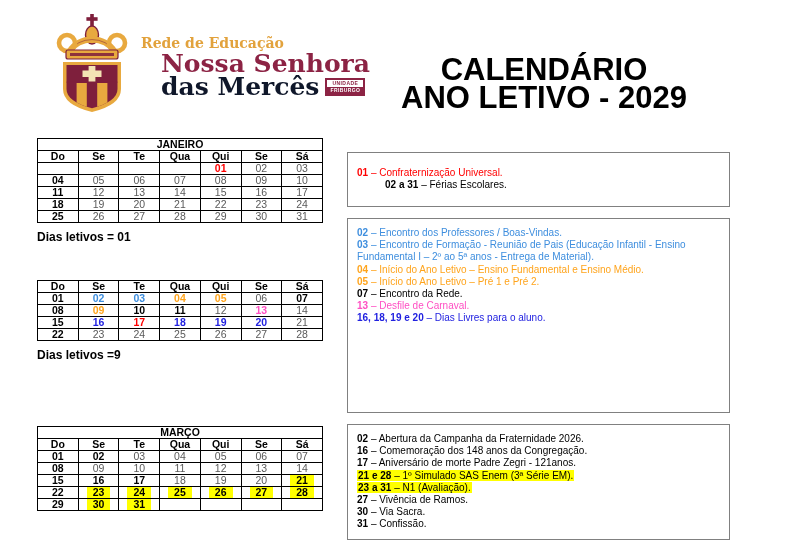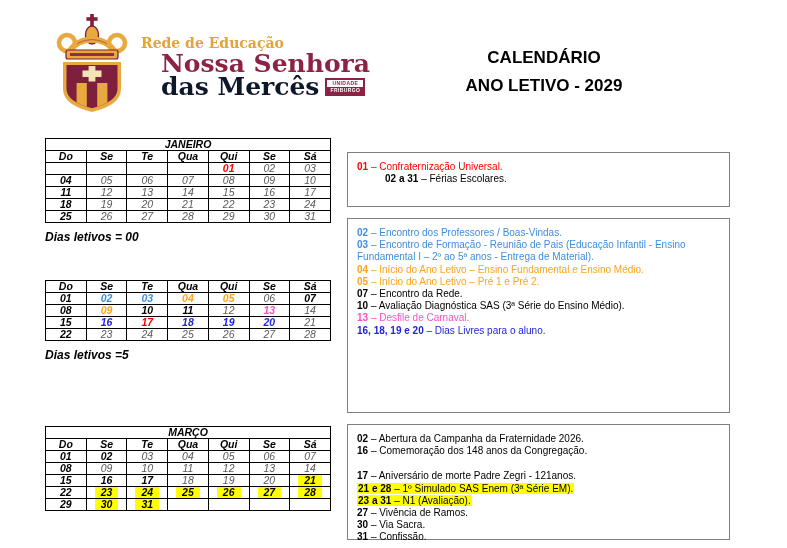--- a/index.html
+++ b/index.html
@@ -13,25 +13,25 @@
   .crest{flex:0 0 auto;}
   .brand{margin-left:10px;margin-top:22px;}
   .brand-l1{font-family:"DejaVu Serif",serif;font-weight:bold;font-size:14px;line-height:17px;}
   .brand-l2{font-family:"DejaVu Serif",serif;font-weight:bold;font-size:25px;line-height:23px;margin-left:20px;}
   .brand-row{display:flex;align-items:center;gap:6px;}
   .badge{display:inline-flex;flex-direction:column;border:2px solid #8C2344;text-align:center;
          font-size:5px;font-weight:bold;line-height:7px;letter-spacing:.4px;}
   .badge .bt{background:#fff;padding:0 3px;}
   .badge .bb{background:#8C2344;color:#fff;padding:0 3px;}
 
-  .title{position:absolute;left:388px;top:44px;width:312px;text-align:center;
-         font-weight:bold;font-size:17px;line-height:28px;}
+  .title{position:absolute;left:388px;top:56px;width:312px;text-align:center;
+         font-weight:bold;font-size:31px;line-height:28px;}
 
   
-  .month-block{position:absolute;left:45px;width:294px;font-style:italic;}
+  .month-block{position:absolute;left:37px;width:294px;}
   .m0{top:138px}.m1{top:280px}.m2{top:426px}
   table.cal{border-collapse:collapse;width:286px;table-layout:fixed;}
   table.cal th,table.cal td{border:1px solid #000;text-align:center;padding:0;height:11px;
                             font-size:10.5px;line-height:11px;}
   th.mtitle{font-weight:bold;font-size:11px;}
   th.dh{font-weight:bold;font-size:11px;}
   td .b{font-weight:bold;}
   .hl{background:#FFFF00;}
   td .hl{display:inline-block;padding:0 6px;}
   .dias{font-weight:bold;font-size:12px;margin-top:7px;}
@@ -154,21 +154,21 @@
             <td><span class="b" style="color: rgb(0, 0, 0);">25</span></td>
             <td><span style="color: rgb(89, 89, 89);">26</span></td>
             <td><span style="color: rgb(89, 89, 89);">27</span></td>
             <td><span style="color: rgb(89, 89, 89);">28</span></td>
             <td><span style="color: rgb(89, 89, 89);">29</span></td>
             <td><span style="color: rgb(89, 89, 89);">30</span></td>
             <td><span style="color: rgb(89, 89, 89);">31</span></td>
           </tr>
         </tbody>
       </table>
-      <div class="dias">Dias letivos = 00</div>
+      <div class="dias">Dias letivos = 01</div>
     </div>
     <div class="month-block m1">
       <table class="cal">
         <tbody>
           <tr>
             <th class="dh">Do</th>
             <th class="dh">Se</th>
             <th class="dh">Te</th>
             <th class="dh">Qua</th>
             <th class="dh">Qui</th>
@@ -206,21 +206,21 @@
             <td><span class="b" style="color: rgb(0, 0, 0);">22</span></td>
             <td><span style="color: rgb(89, 89, 89);">23</span></td>
             <td><span style="color: rgb(89, 89, 89);">24</span></td>
             <td><span style="color: rgb(89, 89, 89);">25</span></td>
             <td><span style="color: rgb(89, 89, 89);">26</span></td>
             <td><span style="color: rgb(89, 89, 89);">27</span></td>
             <td><span style="color: rgb(89, 89, 89);">28</span></td>
           </tr>
         </tbody>
       </table>
-      <div class="dias">Dias letivos =5</div>
+      <div class="dias">Dias letivos =9</div>
     </div>
     <div class="month-block m2">
       <table class="cal">
         <tbody>
           <tr>
             <th class="mtitle" colspan="7">MARÇO</th>
           </tr>
           <tr>
             <th class="dh">Do</th>
             <th class="dh">Se</th>
@@ -274,36 +274,35 @@
             <td></td>
             <td></td>
             <td></td>
           </tr>
         </tbody>
       </table>
     </div>
   </div>
 <div id="events-col">
     <div class="evbox e0">
-      <div class="ev" style="color: rgb(255, 0, 0);"><span><b>01</b> – Confraternização Universal.</span></div>
+      <div class="ev" style="color: rgb(255, 0, 0); margin-top: 6px;"><span><b>01</b> – Confraternização Universal.</span></div>
       <div class="ev" style="color: rgb(0, 0, 0); padding-left: 28px;"><span><b>02 a 31</b> – Férias Escolares.</span></div>
     </div>
     <div class="evbox e1">
       <div class="ev" style="color: rgb(62, 142, 222);"><span><b>02</b> – Encontro dos Professores / Boas-Vindas.</span></div>
       <div class="ev" style="color: rgb(62, 142, 222);"><span><b>03</b> – Encontro de Formação - Reunião de Pais (Educação Infantil - Ensino Fundamental I – 2º ao 5ª anos - Entrega de Material).</span></div>
       <div class="ev" style="color: rgb(255, 164, 28);"><span><b>04</b> – Início do Ano Letivo – Ensino Fundamental e Ensino Médio.</span></div>
       <div class="ev" style="color: rgb(255, 164, 28);"><span><b>05</b> – Início do Ano Letivo – Pré 1 e Pré 2.</span></div>
       <div class="ev" style="color: rgb(0, 0, 0);"><span><b>07</b> – Encontro da Rede.</span></div>
-      <div class="ev" style="color: rgb(0, 0, 0);"><span><b>10</b> – Avaliação Diagnóstica SAS (3ª Série do Ensino Médio).</span></div>
       <div class="ev" style="color: rgb(255, 79, 195);"><span><b>13</b> – Desfile de Carnaval.</span></div>
       <div class="ev" style="color: rgb(34, 34, 224);"><span><b>16, 18, 19 e 20</b> – Dias Livres para o aluno.</span></div>
     </div>
     <div class="evbox e2">
       <div class="ev" style="color: rgb(0, 0, 0);"><span><b>02</b> – Abertura da Campanha da Fraternidade 2026.</span></div>
       <div class="ev" style="color: rgb(0, 0, 0);"><span><b>16</b> – Comemoração dos 148 anos da Congregação.</span></div>
-      <div class="ev" style="color: rgb(0, 0, 0); margin-top: 13px;"><span><b>17</b> – Aniversário de morte Padre Zegri - 121anos.</span></div>
+      <div class="ev" style="color: rgb(0, 0, 0);"><span><b>17</b> – Aniversário de morte Padre Zegri - 121anos.</span></div>
       <div class="ev" style="color: rgb(0, 0, 0);"><span class="hl"><b>21 e 28</b> – 1º Simulado SAS Enem (3ª Série EM).</span></div>
       <div class="ev" style="color: rgb(0, 0, 0);"><span class="hl"><b>23 a 31</b> – N1 (Avaliação).</span></div>
       <div class="ev" style="color: rgb(0, 0, 0);"><span><b>27</b> – Vivência de Ramos.</span></div>
       <div class="ev" style="color: rgb(0, 0, 0);"><span><b>30</b> – Via Sacra.</span></div>
       <div class="ev" style="color: rgb(0, 0, 0);"><span><b>31</b> – Confissão.</span></div>
     </div>
   </div>
 
 </body></html>

